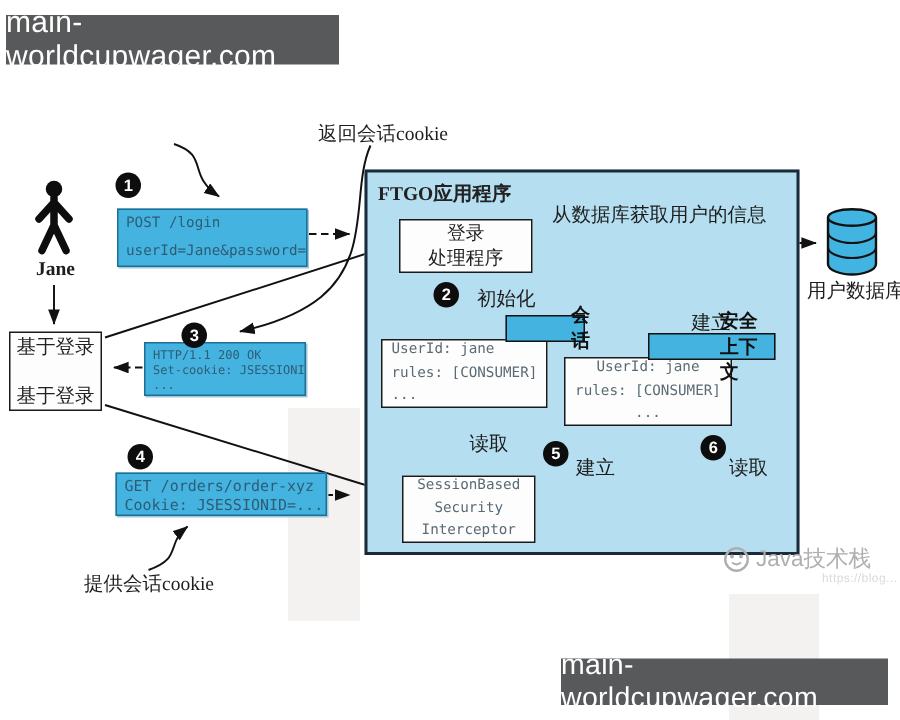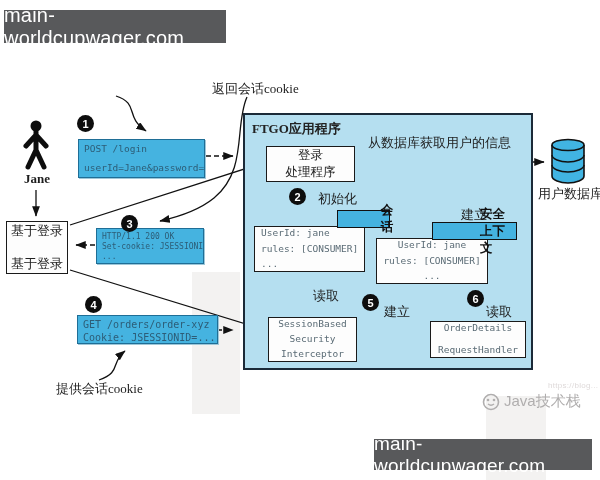--- a/index.html
+++ b/index.html
@@ -29,21 +29,21 @@
   .wbox.mono{font-family:"DejaVu Sans Mono","Liberation Mono",monospace;color:#5a6b75;}
   .wbox .bl{line-height:1.35;white-space:nowrap;}
   
   .ftgo{background:#b5dff0;border:2px solid #1b2a38;box-sizing:border-box;z-index:1;}
   .ftgo-title{font-family:"Liberation Serif",serif;font-weight:600;font-size:13px;z-index:2;}
   
   .tab{background:#45b3e0;border:1.5px solid #111;box-sizing:border-box;
        font-family:"Liberation Serif",serif;font-weight:600;font-size:12.5px;color:#101010;
        display:flex;align-items:center;justify-content:center;z-index:3;padding-left:47px;}
   .watermark{display:flex;align-items:center;gap:4px;color:#b0aeae;font-size:15px;z-index:3;
-             font-family:"Liberation Sans",sans-serif;margin-top:29px;}
+             font-family:"Liberation Sans",sans-serif;}
   .wm-url{font-size:8px;color:#ded9d9;z-index:3;letter-spacing:.3px;}
 </style>
 </head>
 <body>
 
 <div id="stage">
 
   <div class="abs artifact" style="left:192px;top:272px;width:48px;height:142px;"></div>
   <div class="abs artifact" style="left:486px;top:396px;width:60px;height:84px;"></div>
 
@@ -160,24 +160,20 @@
   <div class="abs lbl" style="left:384px;top:303px;">建立</div>
   <div class="abs badge" style="left:467px;top:290px;">6</div>
   <div class="abs lbl" style="left:486px;top:303px;">读取</div>
 
   <div class="abs wbox mono" style="left:268px;top:317px;width:89px;height:45px;font-size:9.5px;">
     <span class="bl">SessionBased</span>
     <span class="bl">Security</span>
     <span class="bl">Interceptor</span>
   </div>
 
-  <div class="abs wbox mono" style="left:430px;top:321px;width:96px;height:37px;font-size:9.5px;">
-    <span class="bl">OrderDetails</span>
-    <span class="bl">RequestHandler</span>
-  </div>
 
   <svg class="abs node" style="left:549px;top:138px;" width="38" height="46" viewBox="0 0 38 46">
     <path d="M3,7 L3,38 C3,42 11,45 19,45 C27,45 35,42 35,38 L35,7" fill="#41b4e2" stroke="#111" stroke-width="1.6"></path>
     <ellipse cx="19" cy="7" rx="16" ry="5.5" fill="#41b4e2" stroke="#111" stroke-width="1.6"></ellipse>
     <path d="M3,17 C3,21 11,24 19,24 C27,24 35,21 35,17" fill="none" stroke="#111" stroke-width="1.4"></path>
     <path d="M3,27 C3,31 11,34 19,34 C27,34 35,31 35,27" fill="none" stroke="#111" stroke-width="1.4"></path>
   </svg>
   <div class="abs lbl" style="left:538px;top:185px;">用户数据库</div>
 
   <div class="abs watermark" style="left:482px;top:363px;">

